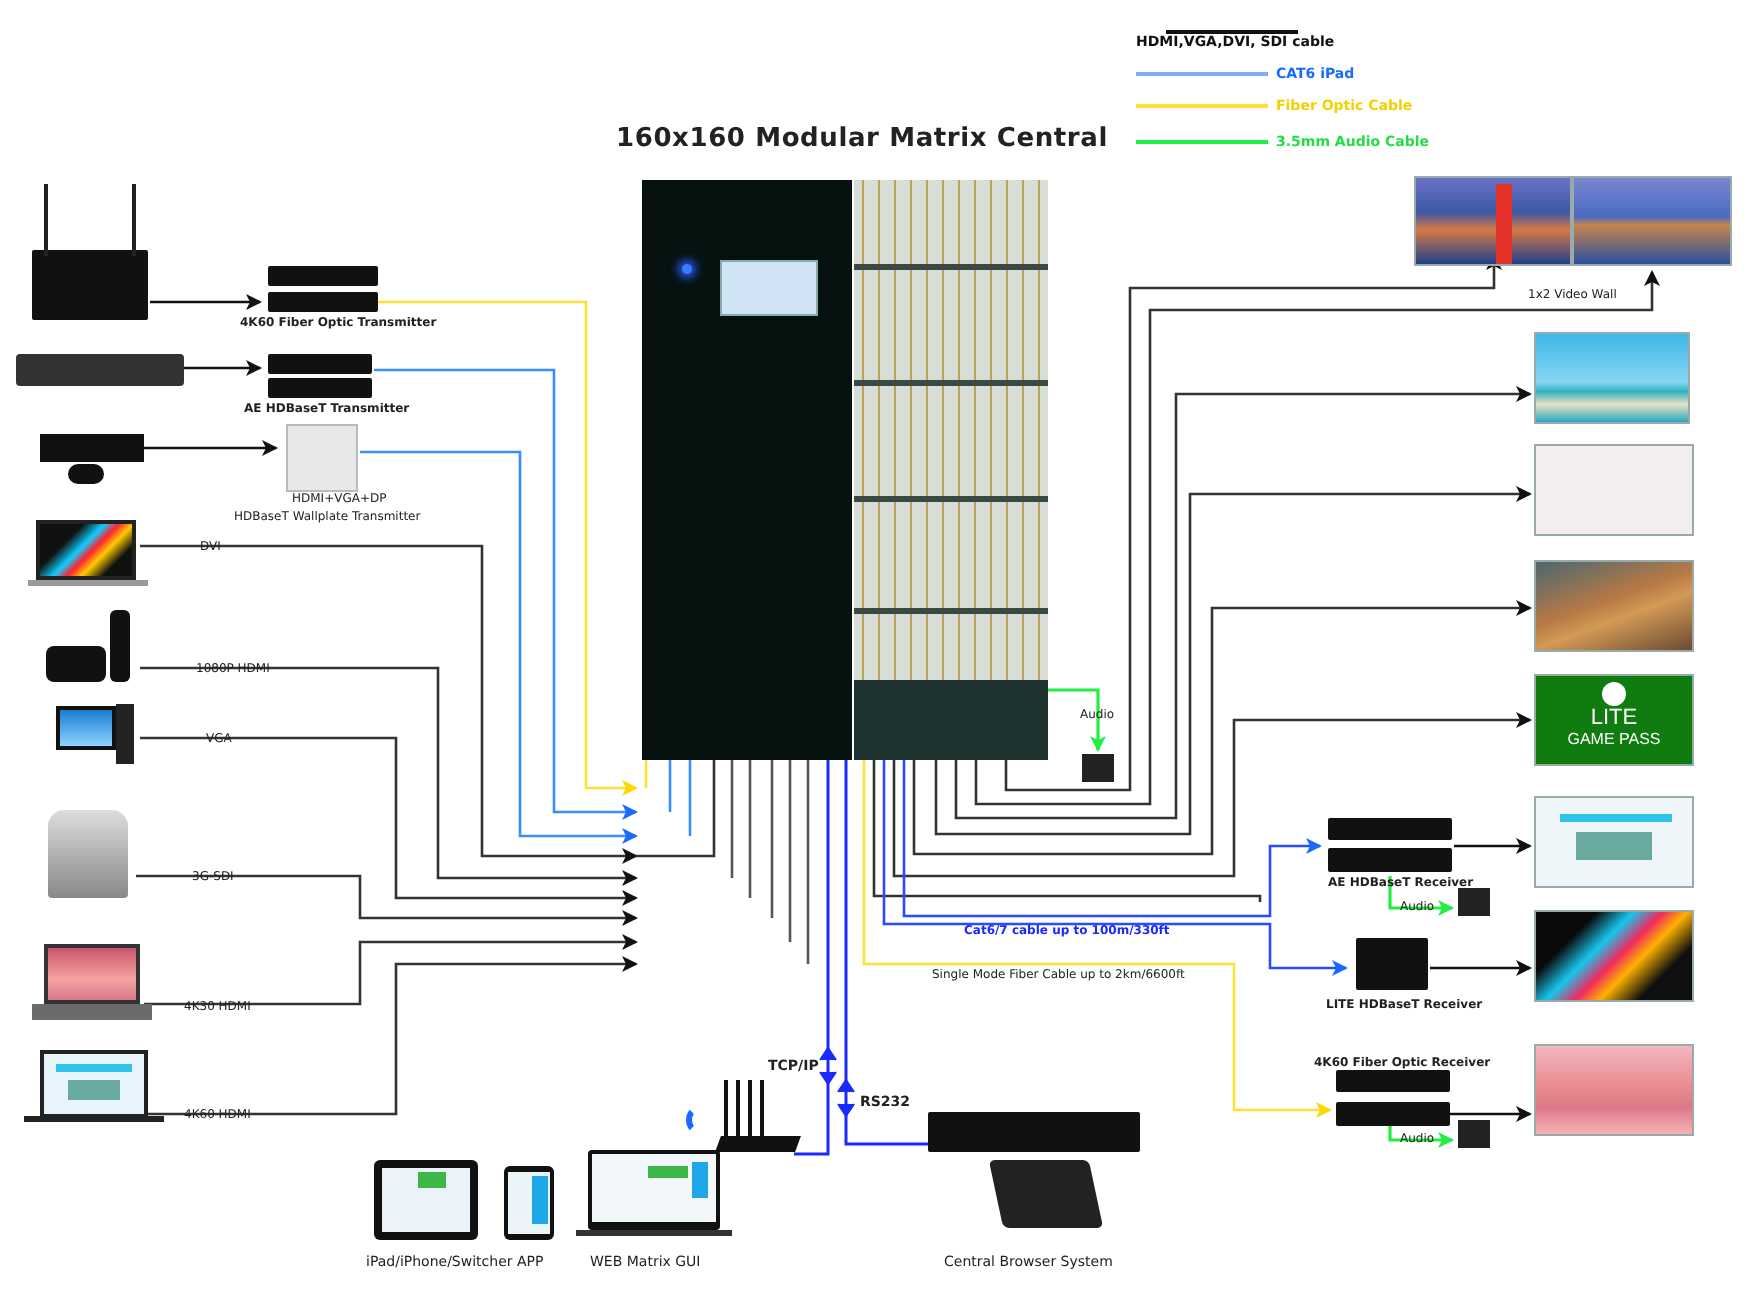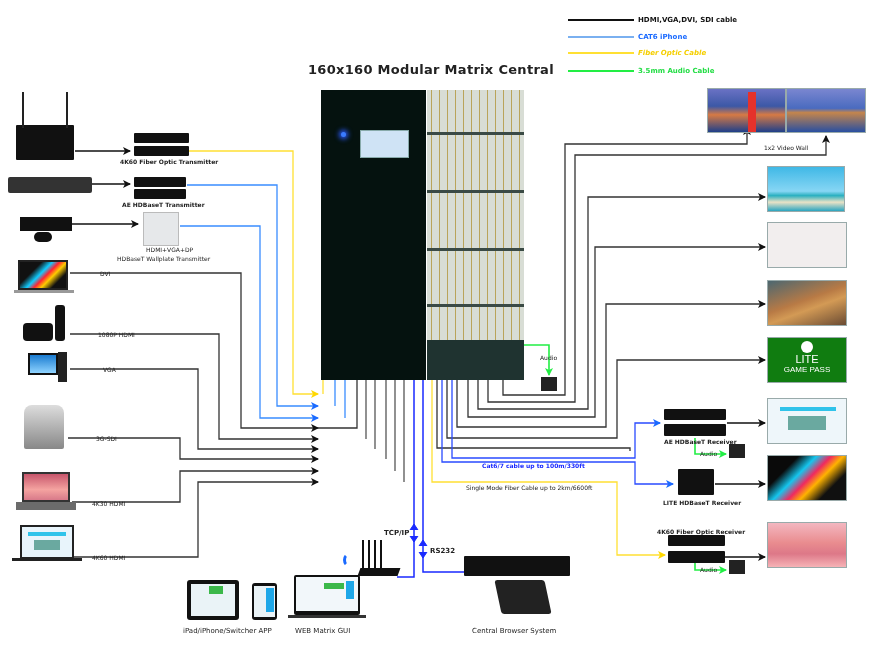--- a/index.html
+++ b/index.html
@@ -15,31 +15,31 @@
   .tv { position:absolute; border:1px solid #9aa; box-sizing:border-box; }
   .box-dark { background:#111; border-radius:1px; }
   .ctrl-label { position:absolute; font-size:7px; color:#222; white-space:nowrap; font-family:"DejaVu Sans", sans-serif; }
 </style>
 </head>
 <body>
 
 <div class="title">160x160 Modular Matrix Central</div>
 
 <div>
-  <div class="legend-row" style="top:15px;">
+  <div class="legend-row" style="top:15px;flex-direction:column;">
     <div class="legend-line" style="background:#111;"></div>
     <span class="legend-text" style="color:#111;">HDMI,VGA,DVI, SDI cable</span>
   </div>
   <div class="legend-row" style="top:32px;">
     <div class="legend-line" style="background:#7ab0f0;"></div>
-    <span class="legend-text" style="color:#1a6aff;">CAT6 iPhone</span>
+    <span class="legend-text" style="color:#1a6aff;">CAT6 iPad</span>
   </div>
   <div class="legend-row" style="top:48px;">
     <div class="legend-line" style="background:#ffe033;"></div>
-    <span class="legend-text" style="color:#f5cf00;font-style:italic;">Fiber Optic Cable</span>
+    <span class="legend-text" style="color:#f5cf00;">Fiber Optic Cable</span>
   </div>
   <div class="legend-row" style="top:66px;">
     <div class="legend-line" style="background:#22ee44;"></div>
     <span class="legend-text" style="color:#22dd44;">3.5mm Audio Cable</span>
   </div>
 </div>
 
 <svg id="wires" width="877" height="647">
   <defs>
     <marker id="ab" markerWidth="8" markerHeight="8" refX="7" refY="4" orient="auto" markerUnits="userSpaceOnUse">

